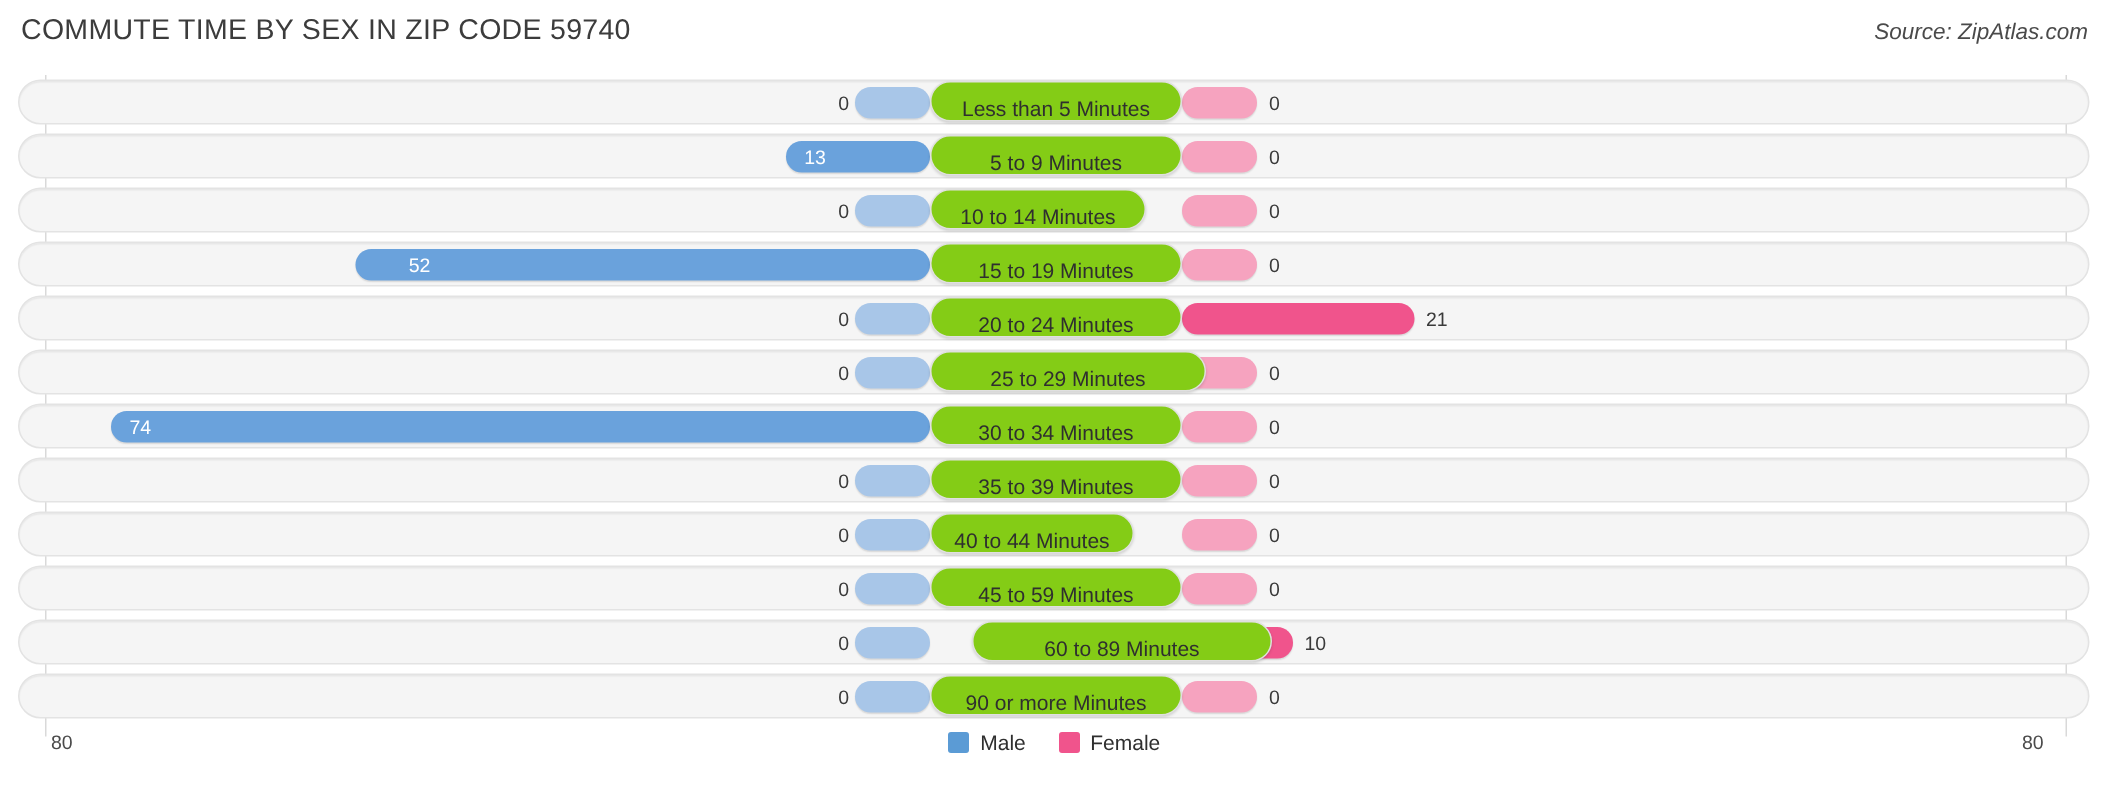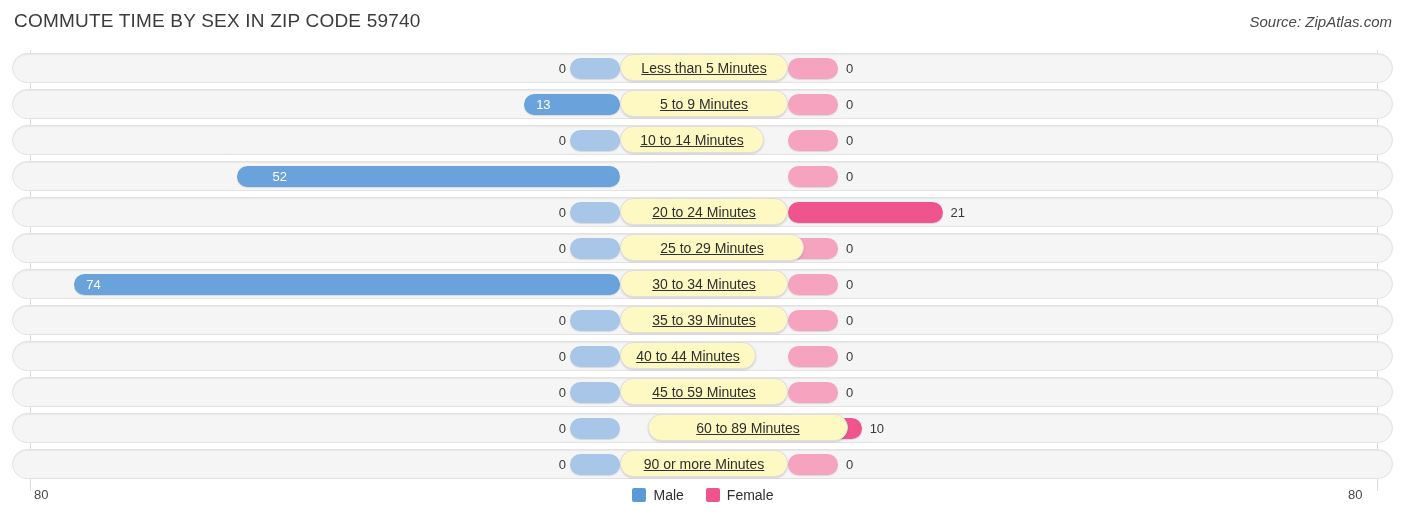--- a/index.html
+++ b/index.html
@@ -63,28 +63,27 @@
     position:absolute;top:9px;
     font-size:13px;color:#3a3a3a;
     white-space:nowrap;line-height:19px;
   }
   .bar-value.inside{
     color:#ffffff;
   }
 
   .cat-pill{
     position:absolute;top:4px;height:27px;
-    background:#fef9c3;
+    background:#84cc16;
     border:1px solid #e0e0e0;
     border-radius:14px;
     box-shadow:0 1px 2px rgba(0,0,0,.16);
-    display:flex;align-items:center;justify-content:center;
+    display:flex;align-items:flex-end;justify-content:center;
     box-sizing:border-box;
     z-index:5;
-    text-decoration:underline;
   }
   .cat-label{
     font-size:14px;color:#2f2f2f;white-space:nowrap;
   }
 
   
   #axis-left{
     position:absolute;left:34px;top:487px;
     font-size:13px;color:#4a4a4a;
   }
@@ -139,20 +138,23 @@
       <div class="cat-pill" style="left: 620px; width: 144px;">
         <span class="cat-label">10 to 14 Minutes</span>
       </div>
     </div>
     <div class="row" style="top: 108px;">
       <div class="track"></div>
       <div class="bar male" style="left: 236.5px; width: 383.5px; background: rgb(106, 162, 220);"></div>
       <div class="bar-value inside" style="left: 248.5px; margin-left: 24px;">52</div>
       <div class="bar female" style="left: 788px; width: 50px; background: rgb(246, 163, 191);"></div>
       <div class="bar-value" style="left: 846px;">0</div>
+      <div class="cat-pill" style="left: 620px; width: 168px;">
+        <span class="cat-label">15 to 19 Minutes</span>
+      </div>
     </div>
     <div class="row" style="top: 144px;">
       <div class="track"></div>
       <div class="bar male" style="left: 570px; width: 50px; background: rgb(168, 198, 232);"></div>
       <div class="bar-value" style="left: 552px; width: 14px; text-align: right;">0</div>
       <div class="bar female" style="left: 788px; width: 154.612px; background: rgb(240, 84, 140);"></div>
       <div class="bar-value" style="left: 950.612px;">21</div>
       <div class="cat-pill" style="left: 620px; width: 168px;">
         <span class="cat-label">20 to 24 Minutes</span>
       </div>

